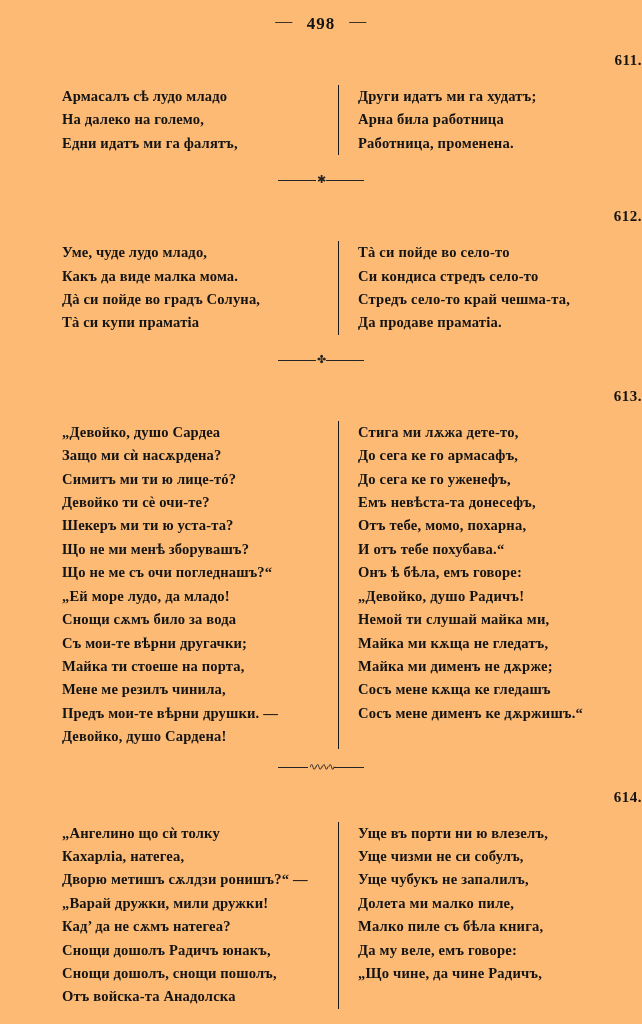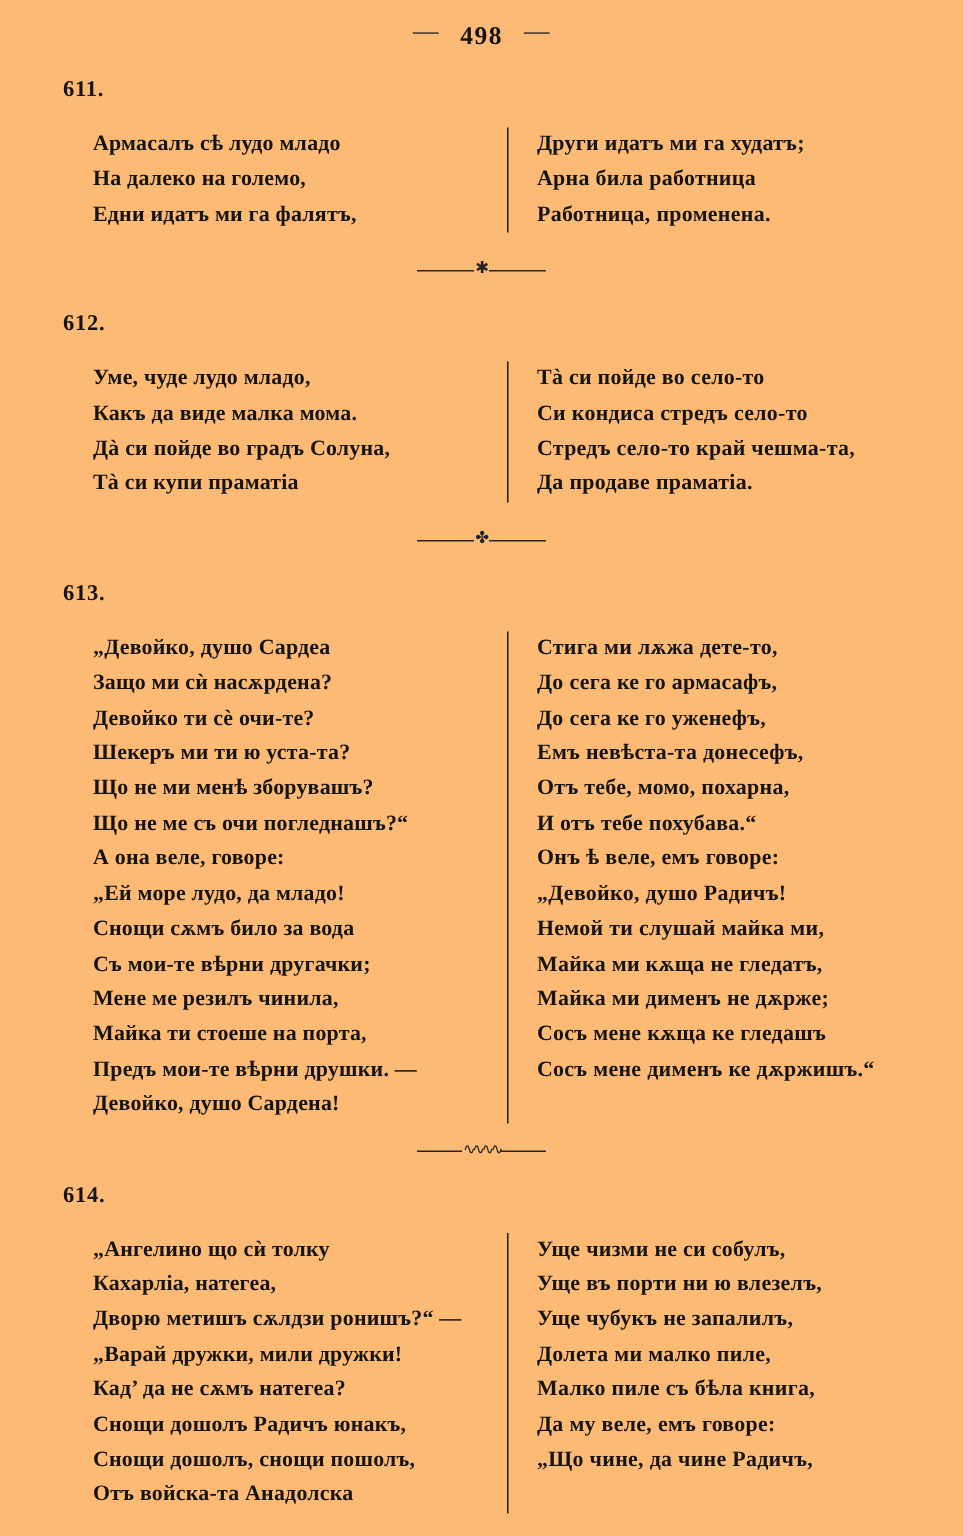--- a/index.html
+++ b/index.html
@@ -43,21 +43,21 @@
     display: inline-block;
     font-weight: bold;
     letter-spacing: 1px;
   }
 
   
   .song {
     position: relative;
   }
   .song-number {
-    text-align: left;
+    text-align: right;
     font-size: 15px;
     font-weight: bold;
     letter-spacing: 0.5px;
     padding-left: 42px;
   }
 
   .columns {
     position: relative;
     display: flex;
     align-items: flex-start;
@@ -190,41 +190,41 @@
   <div style="height:22px"></div>
 
   <div class="song">
     <div class="song-number">613.</div>
     <div style="height:16px"></div>
     <div class="columns">
       <div class="col-rule"></div>
       <div class="col col-left">
         <div class="line">„Девойко, душо Сардеа</div>
         <div class="line">Защо ми сѝ насѫрдена?</div>
+        <div class="line">Симитъ ми ти ю лице-тó?</div>
         <div class="line">Девойко ти сѐ очи-те?</div>
         <div class="line">Шекеръ ми ти ю уста-та?</div>
         <div class="line">Що не ми менѣ зборувашъ?</div>
         <div class="line">Що не ме съ очи погледнашъ?“</div>
-        <div class="line">А она веле, говоре:</div>
         <div class="line">„Ей море лудо, да младо!</div>
         <div class="line">Снощи сѫмъ било за вода</div>
         <div class="line">Съ мои-те вѣрни другачки;</div>
+        <div class="line">Майка ти стоеше на порта,</div>
         <div class="line">Мене ме резилъ чинила,</div>
-        <div class="line">Майка ти стоеше на порта,</div>
         <div class="line">Предъ мои-те вѣрни друшки. —</div>
         <div class="line">Девойко, душо Сардена!</div>
       </div>
       <div class="col col-right">
         <div class="line">Стига ми лѫжа дете-то,</div>
         <div class="line">До сега ке го армасафъ,</div>
         <div class="line">До сега ке го уженефъ,</div>
         <div class="line">Емъ невѣста-та донесефъ,</div>
         <div class="line">Отъ тебе, момо, похарна,</div>
         <div class="line">И отъ тебе похубава.“</div>
-        <div class="line">Онъ ѣ веле, емъ говоре:</div>
+        <div class="line">Онъ ѣ бѣла, емъ говоре:</div>
         <div class="line">„Девойко, душо Радичъ!</div>
         <div class="line">Немой ти слушай майка ми,</div>
         <div class="line">Майка ми кѫща не гледатъ,</div>
         <div class="line">Майка ми дименъ не дѫрже;</div>
         <div class="line">Сосъ мене кѫща ке гледашъ</div>
         <div class="line">Сосъ мене дименъ ке дѫржишъ.“</div>
       </div>
     </div>
   </div>
 
@@ -245,22 +245,22 @@
         <div class="line">„Ангелино що сѝ толку</div>
         <div class="line">Кахарліа, натегеа,</div>
         <div class="line">Дворю метишъ сѫлдзи ронишъ?“ —</div>
         <div class="line">„Варай дружки, мили дружки!</div>
         <div class="line">Кад’ да не сѫмъ натегеа?</div>
         <div class="line">Снощи дошолъ Радичъ юнакъ,</div>
         <div class="line">Снощи дошолъ, снощи пошолъ,</div>
         <div class="line">Отъ войска-та Анадолска</div>
       </div>
       <div class="col col-right">
+        <div class="line">Уще въ порти ни ю влезелъ,</div>
         <div class="line">Уще чизми не си собулъ,</div>
-        <div class="line">Уще въ порти ни ю влезелъ,</div>
         <div class="line">Уще чубукъ не запалилъ,</div>
         <div class="line">Долета ми малко пиле,</div>
         <div class="line">Малко пиле съ бѣла книга,</div>
         <div class="line">Да му веле, емъ говоре:</div>
         <div class="line">„Що чине, да чине Радичъ,</div>
       </div>
     </div>
   </div>
 
 </div>

